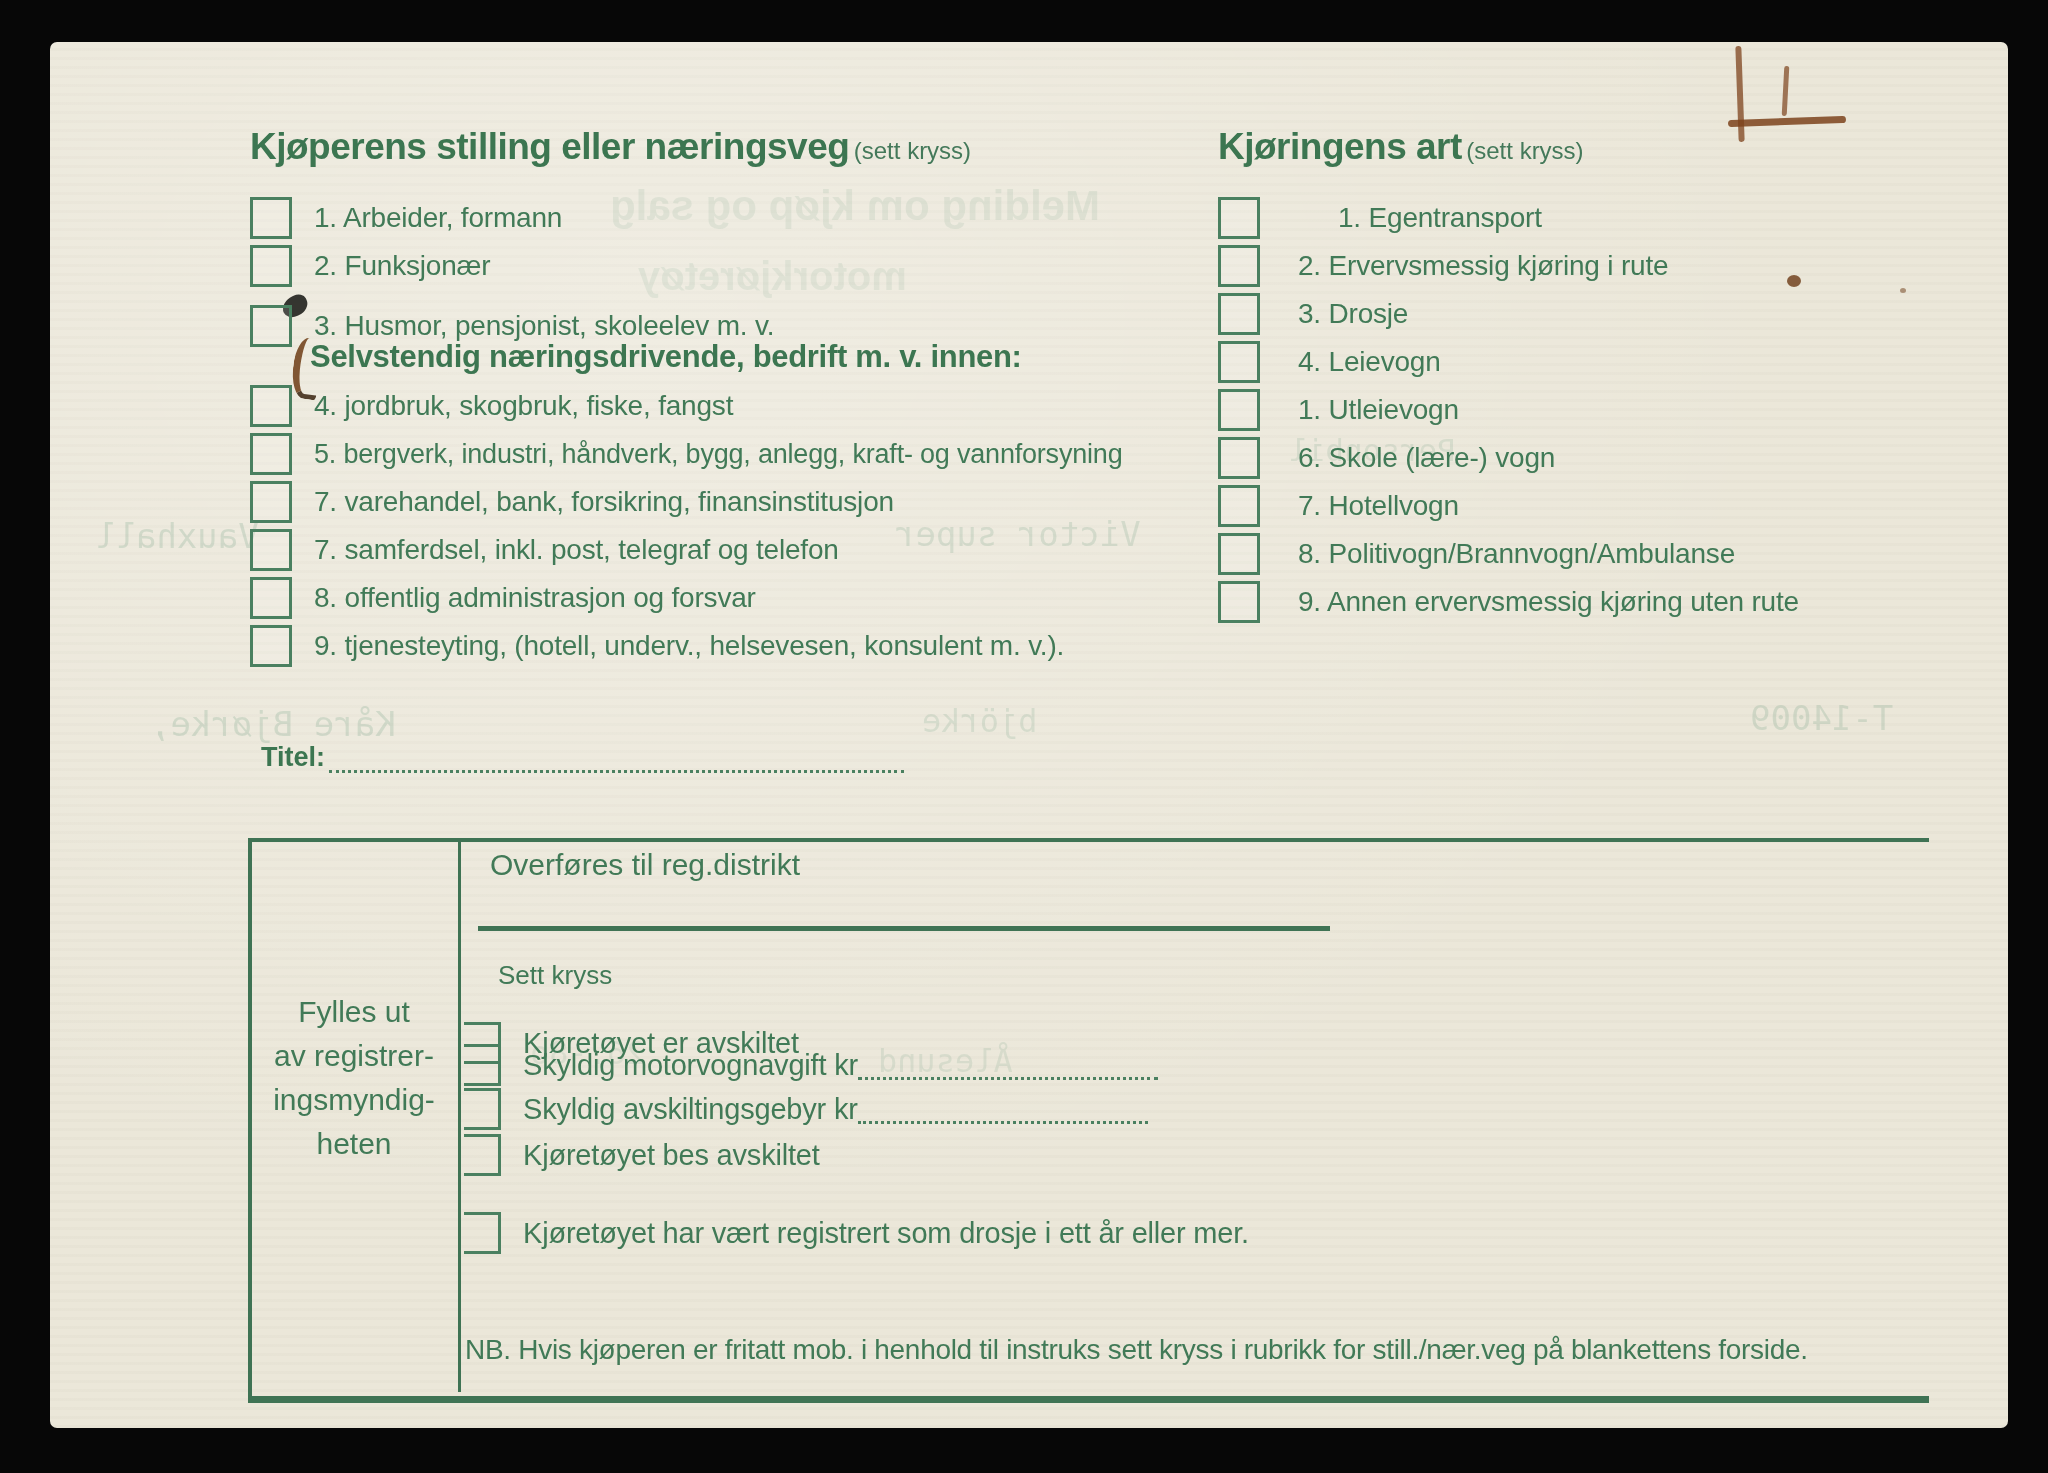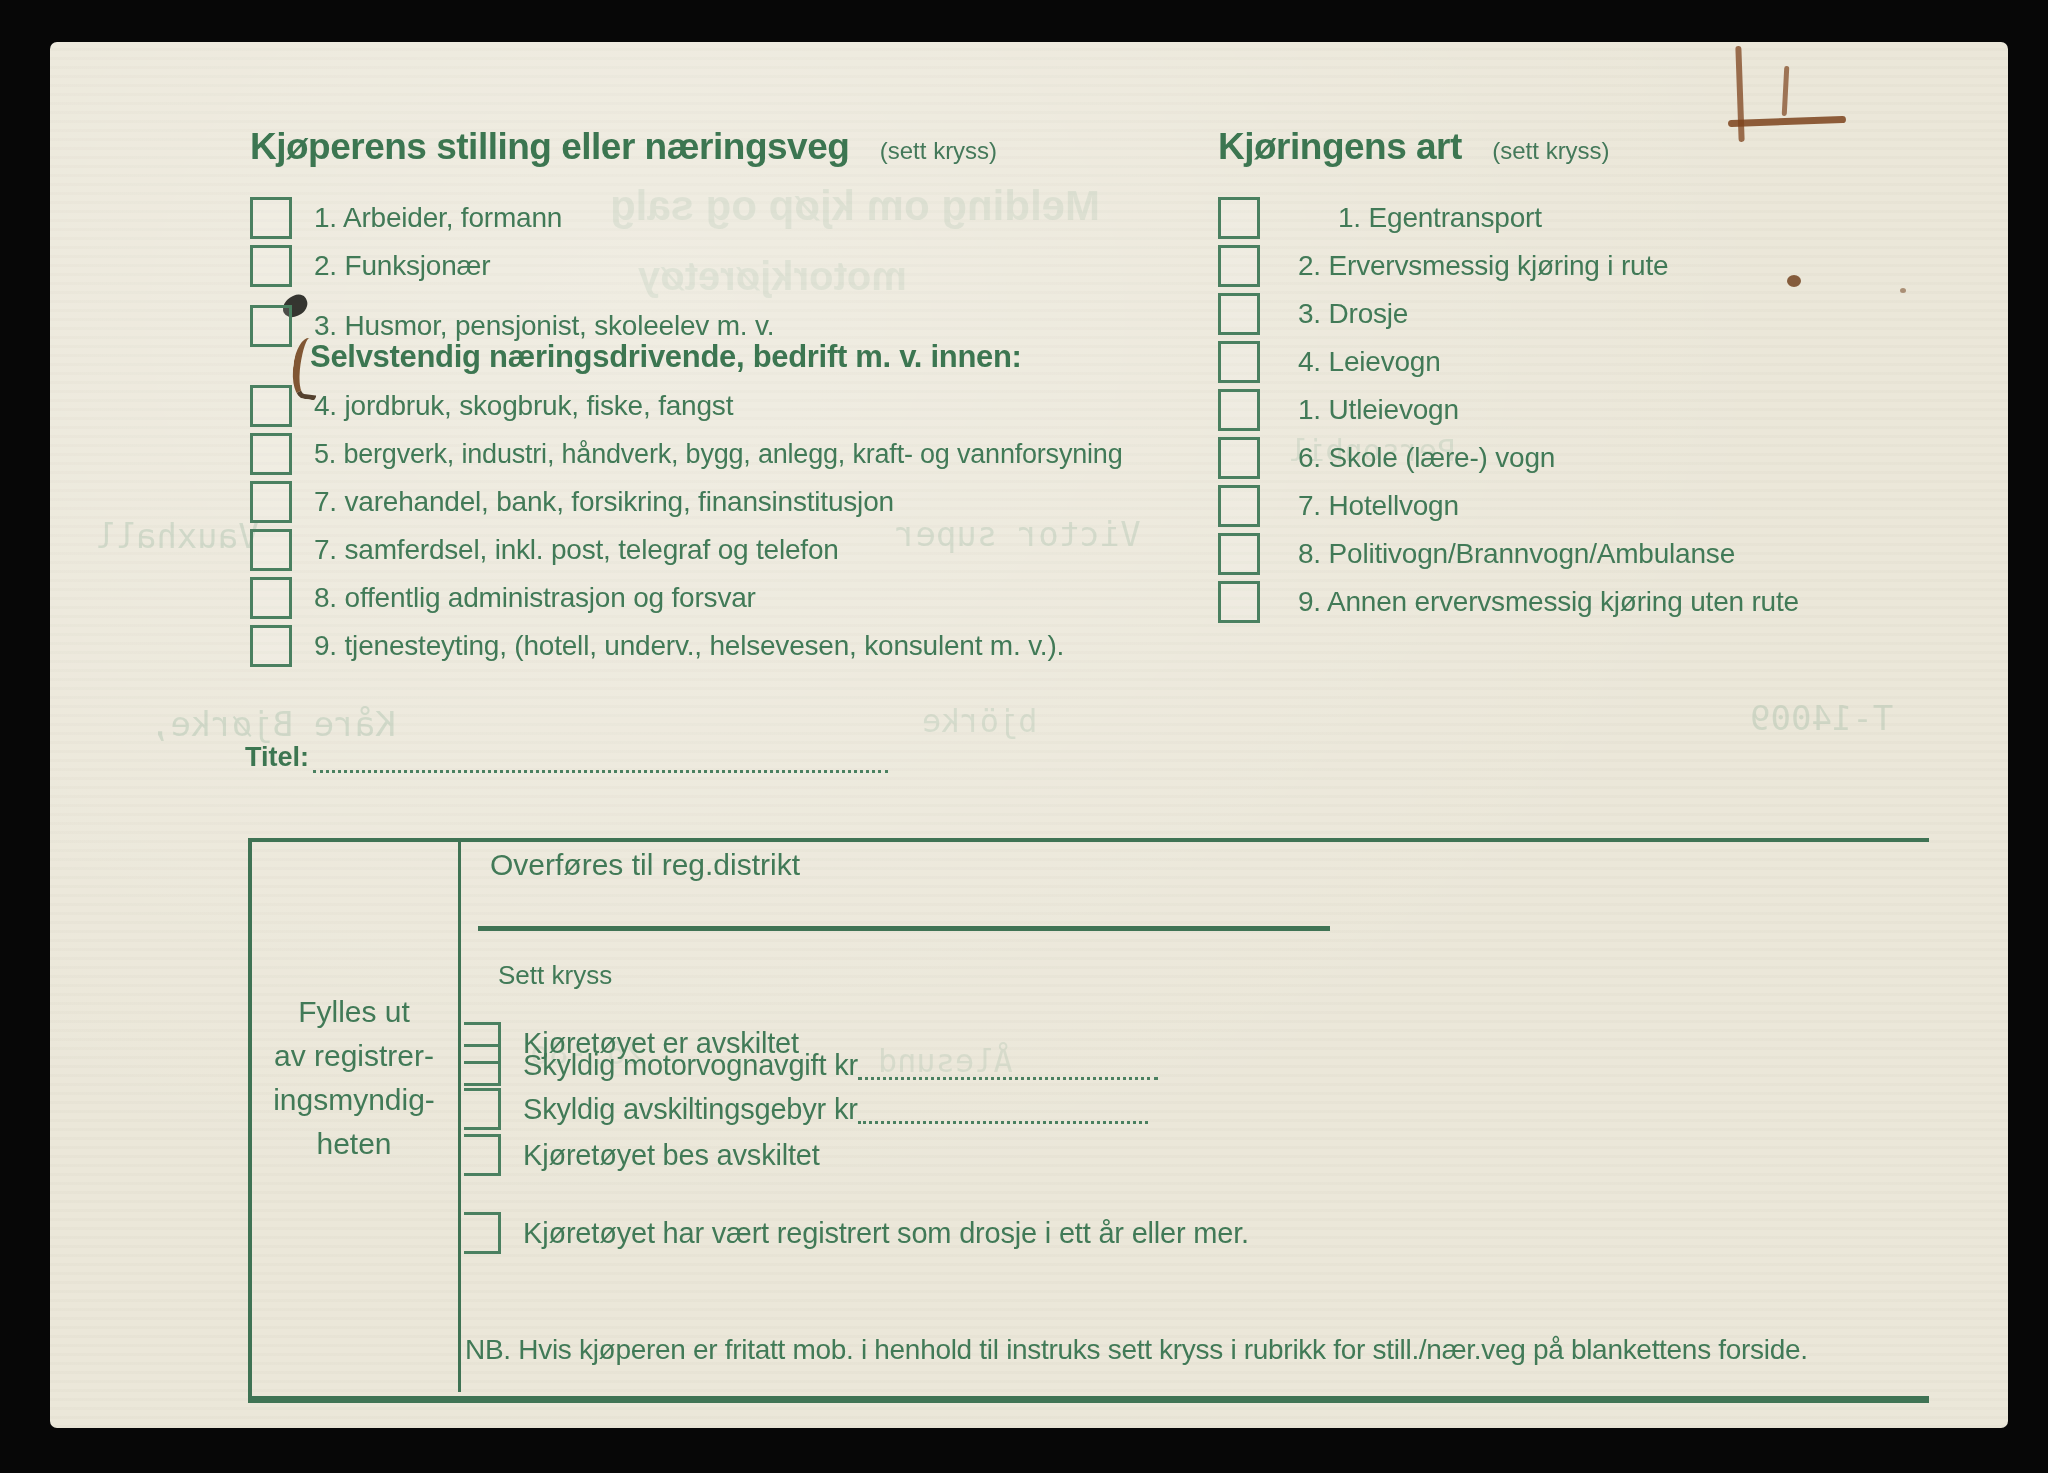--- a/index.html
+++ b/index.html
@@ -5,21 +5,21 @@
   html,body{margin:0;padding:0;background:#070707;}
   .stage{position:relative;width:2048px;height:1473px;background:#070707;overflow:hidden;
          font-family:"Liberation Sans",sans-serif;}
   .paper{position:absolute;left:50px;top:42px;width:1958px;height:1386px;
          background:#ebe7d9;border-radius:7px;
          background-image:
            radial-gradient(ellipse at 30% 20%, rgba(255,255,255,.25), rgba(0,0,0,0) 60%),
            repeating-linear-gradient(0deg, rgba(120,115,95,.03) 0 3px, rgba(0,0,0,0) 3px 9px);}
   .hdr{position:absolute;white-space:nowrap;}
   .hdr .t{font-weight:bold;font-size:37px;letter-spacing:-.5px;color:#3c7651;}
-  .hdr .h{font-size:24px;color:#44795a;margin-left:26px;}
+  .hdr .h{font-size:24px;color:#44795a;margin-left:0;}
   .item-row{position:absolute;display:flex;align-items:center;white-space:nowrap;height:40px;}
   .cb{width:36px;height:36px;border:3.5px solid #4a8060;background:rgba(255,255,255,.12);
       flex:0 0 auto;}
   .ilbl{font-size:28px;color:#417a57;letter-spacing:-.2px;}
   .left-gap{margin-left:22px;}
   .right-gap{margin-left:38px;}
   .subhdr{position:absolute;font-weight:bold;font-size:31px;color:#3c7651;white-space:nowrap;letter-spacing:-.3px;}
   .titel-row{position:absolute;display:flex;align-items:flex-end;}
   .titel-lbl{font-weight:bold;font-size:27px;color:#3c7651;}
   .dotline{display:inline-block;border-bottom:3px dotted #4a8060;height:24px;}
@@ -150,21 +150,21 @@
     </div>
     <div class="item-row" style="left:1168px;top:492px;">
       <span class="cb"></span>
       <span class="ilbl right-gap">8. Politivogn/Brannvogn/Ambulanse</span>
     </div>
     <div class="item-row" style="left:1168px;top:540px;">
       <span class="cb"></span>
       <span class="ilbl right-gap">9. Annen ervervsmessig kjøring uten rute</span>
     </div>
 
-    <div class="titel-row" style="left:195px;top:700px;text-align:center;">
+    <div class="titel-row" style="left:211px;top:700px;text-align:center;">
       <span class="titel-lbl">Titel:</span>
       <span class="dotline" style="width:575px;margin-left:4px;"></span>
     </div>
 
     <div class="abox"></div>
     <div class="adivider"></div>
 
     <div class="sidelabel">
       <div>Fylles ut</div>
       <div>av registrer-</div>

